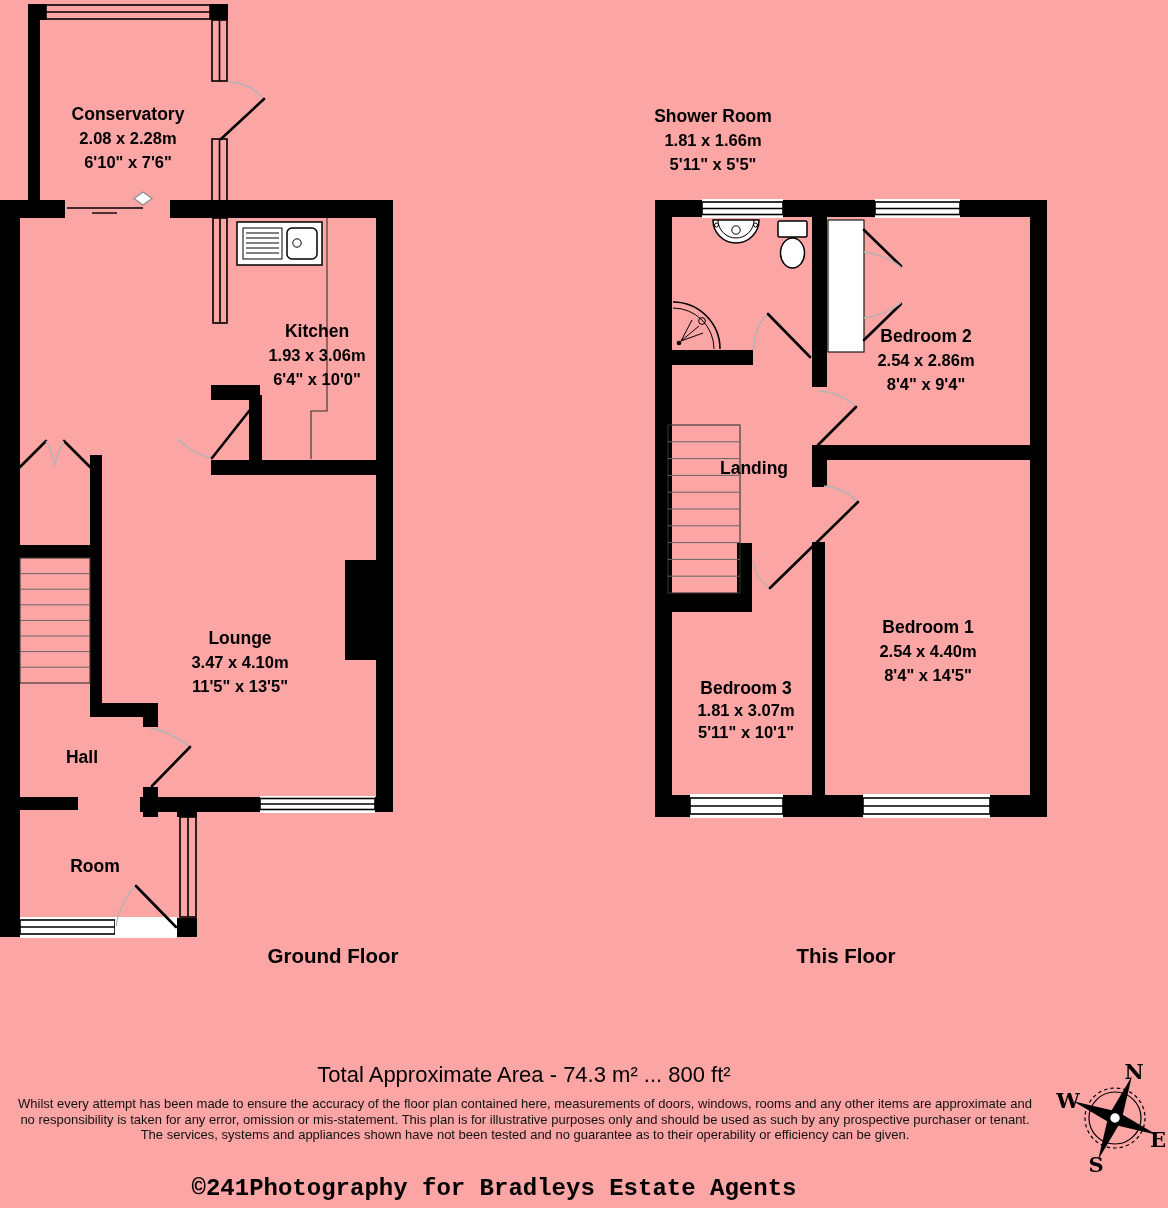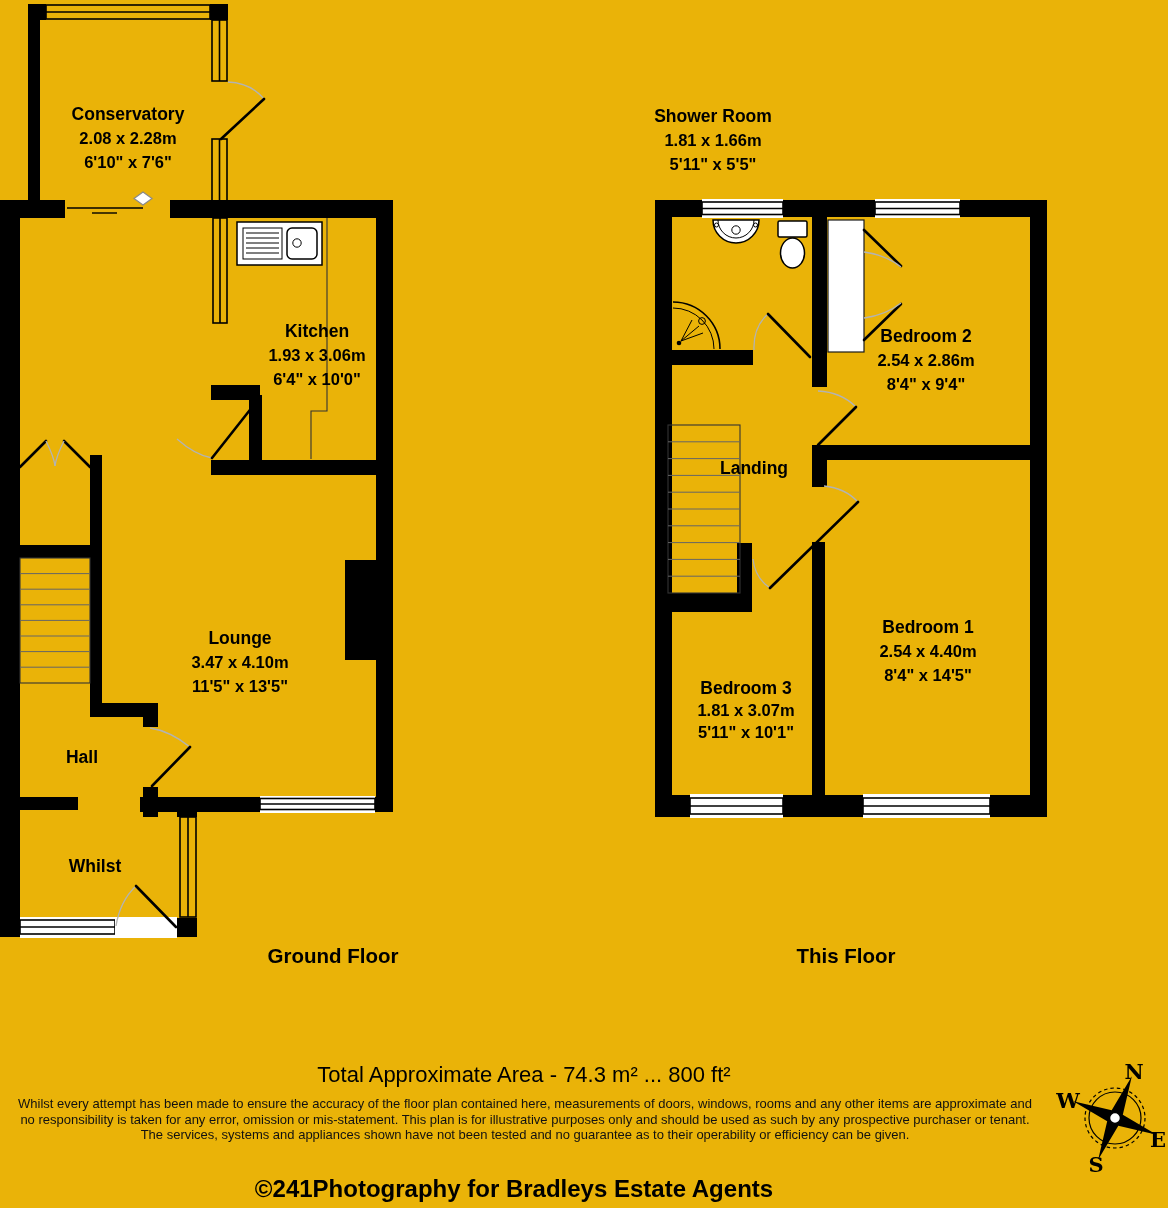--- a/index.html
+++ b/index.html
@@ -1,17 +1,17 @@
 <!DOCTYPE html>
 <html><head>
 <meta charset="utf-8">
 <style>
   html,body { margin:0; padding:0; background:#fff; }
   .stage {
-    position:relative; width:1168px; height:1208px; background:#eab308;
+    position:relative; width:1168px; height:1208px; background:#fca5a5;
     font-family:"Liberation Sans", sans-serif; color:#000; overflow:hidden;
   }
   .plan-svg { position:absolute; left:0; top:0; }
 
   
   .w    { fill:#000000; stroke:none; }
   .wl   { stroke:#000000; stroke-width:1.6; fill:none; }
   .winw { fill:#ffffff; stroke:none; }
   .door { stroke:#000000; stroke-width:2.6; fill:none; stroke-linecap:round; }
   .arc  { stroke:#b3b3b3; stroke-width:1.3; fill:none; }
@@ -280,21 +280,21 @@
     <div class="rname">Lounge</div>
     <div class="rdim">3.47 x 4.10m</div>
     <div class="rdim">11'5" x 13'5"</div>
   </div>
 
   <div class="room-label" style="left:82px; top:745px;">
     <div class="rname">Hall</div>
   </div>
 
   <div class="room-label" style="left:95px; top:854px;">
-    <div class="rname">Whilst</div>
+    <div class="rname">Room</div>
   </div>
 
   <div class="room-label" style="left:713px; top:104px;">
     <div class="rname">Shower Room</div>
     <div class="rdim">1.81 x 1.66m</div>
     <div class="rdim">5'11" x 5'5"</div>
   </div>
 
   <div class="room-label" style="left:926px; top:324px;">
     <div class="rname">Bedroom 2</div>
@@ -322,19 +322,19 @@
   <div class="floor-title" style="left:846px; top:944px;">This Floor</div>
 
   <div class="total-area" style="left:524px; top:1062px;">Total Approximate Area - 74.3 m² ... 800 ft²</div>
 
   <div class="disclaimer" style="left:525px; top:1096px;">
     <div>Whilst every attempt has been made to ensure the accuracy of the floor plan contained here, measurements of doors, windows, rooms and any other items are approximate and</div>
     <div>no responsibility is taken for any error, omission or mis-statement. This plan is for illustrative purposes only and should be used as such by any prospective purchaser or tenant.</div>
     <div>The services, systems and appliances shown have not been tested and no guarantee as to their operability or efficiency can be given.</div>
   </div>
 
-  <div class="copyright" style="left:514px; top:1175px;">©241Photography for Bradleys Estate Agents</div>
+  <div class="copyright" style="left:494px; top:1175px;font-family:Liberation Mono, monospace;">©241Photography for Bradleys Estate Agents</div>
 
   <div class="compass-letter" style="left:1134px; top:1071px;">N</div>
   <div class="compass-letter" style="left:1068px; top:1100px;">W</div>
   <div class="compass-letter" style="left:1158px; top:1139px;">E</div>
   <div class="compass-letter" style="left:1096px; top:1164px;">S</div>
 </div>
 
 </body></html>

